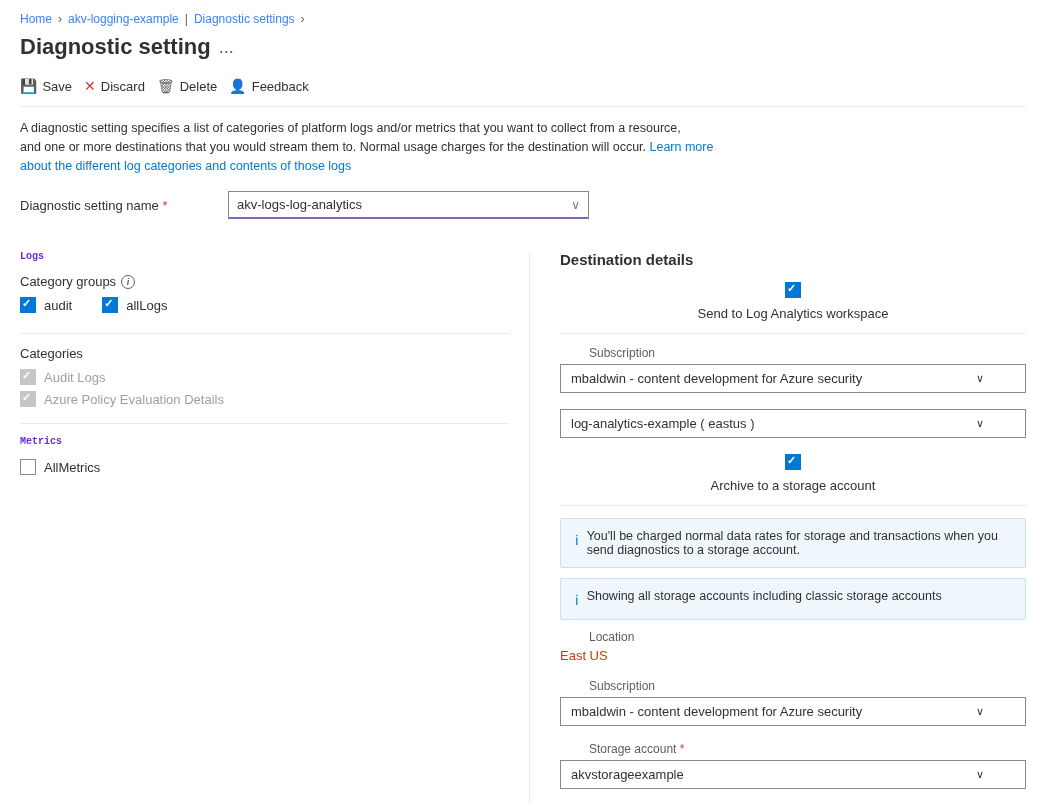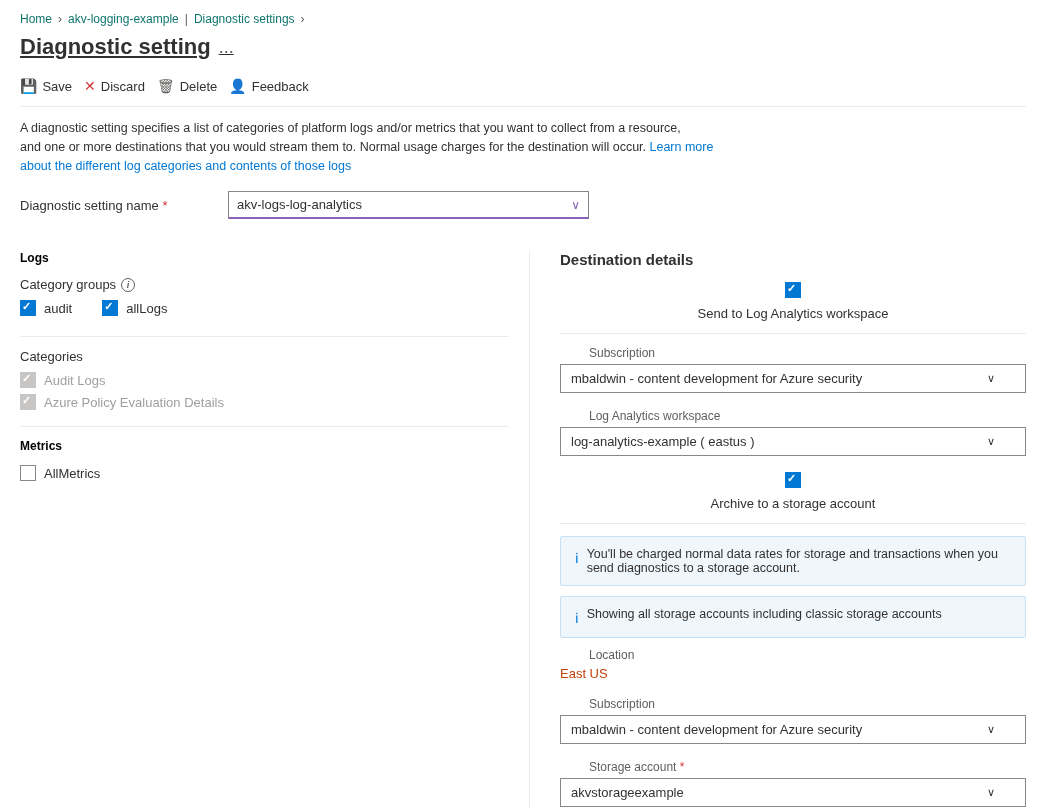--- a/index.html
+++ b/index.html
@@ -1,22 +1,22 @@
 <!DOCTYPE html>
 <html><head>
   <meta charset="utf-8">
   <style>
     * { box-sizing: border-box; margin: 0; padding: 0; }
     body { font-family: 'Segoe UI', Arial, sans-serif; font-size: 13px; color: #323130; background: #fff; padding: 12px 20px; }
 
     .breadcrumb { display: flex; align-items: center; gap: 6px; font-size: 12px; color: #0078d4; margin-bottom: 8px; }
     .breadcrumb span { color: #605e5c; }
-    .breadcrumb a { color: #0f766e; text-decoration: none; }
-
-    .page-title { display: flex; align-items: center; gap: 8px; margin-bottom: 14px; text-decoration: underline; }
+    .breadcrumb a { color: #3b82f6; text-decoration: none; }
+
+    .page-title { display: flex; align-items: center; gap: 8px; margin-bottom: 14px; }
     .page-title h1 { font-size: 22px; font-weight: 600; color: #323130; }
     .page-title .ellipsis { color: #605e5c; font-size: 18px; }
 
     .toolbar { display: flex; align-items: center; gap: 0; border-bottom: 1px solid #edebe9; padding-bottom: 8px; margin-bottom: 12px; }
     .toolbar-btn { display: flex; align-items: center; gap: 5px; background: none; border: none; cursor: pointer; padding: 4px 12px 4px 0; font-size: 13px; color: #323130; }
     .toolbar-btn .icon { font-size: 14px; }
     .toolbar-btn.save .icon { color: #0078d4; }
     .toolbar-btn.discard .icon { color: #d13438; }
     .toolbar-btn.delete .icon { color: #605e5c; }
     .toolbar-btn.feedback .icon { color: #605e5c; }
@@ -28,21 +28,21 @@
     .field-label { font-size: 13px; color: #323130; min-width: 180px; }
     .required { color: #d13438; }
     .text-input { width: 400px; border: 1px solid #8a8886; border-bottom: 2px solid #8764b8; padding: 5px 28px 5px 8px; font-size: 13px; color: #323130; position: relative; display: flex; align-items: center; justify-content: space-between; background: #fff; }
     .text-input input { border: none; outline: none; width: 100%; font-size: 13px; color: #323130; }
     .text-input .dropdown-arrow { color: #8764b8; font-size: 12px; }
 
     .main-layout { display: flex; gap: 0; }
     .left-panel { flex: 0 0 510px; border-right: 1px solid #edebe9; padding-right: 20px; }
     .right-panel { flex: 1; padding-left: 30px; }
 
-    .section-title { font-size: 12px; font-weight: 600; color: #000000; margin-bottom: 12px; }
+    .section-title { font-size: 10px; font-weight: 600; color: #6d28d9; margin-bottom: 12px; font-family: Liberation Mono, monospace; }
     .section-subtitle { font-size: 13px; font-weight: 400; color: #323130; margin-bottom: 8px; display: flex; align-items: center; gap: 5px; }
     .info-icon { display: inline-flex; align-items: center; justify-content: center; width: 14px; height: 14px; border-radius: 50%; border: 1px solid #605e5c; font-size: 9px; color: #605e5c; font-style: italic; font-weight: bold; cursor: pointer; }
 
     .checkbox-row { display: flex; align-items: center; gap: 8px; margin-bottom: 8px; }
     .checkbox-row label { font-size: 13px; color: #323130; cursor: pointer; }
 
     .checkbox { width: 16px; height: 16px; appearance: none; -webkit-appearance: none; border: 1px solid #8a8886; background: #fff; cursor: pointer; position: relative; flex-shrink: 0; }
     .checkbox:checked { background: #0078d4; border-color: #0078d4; }
     .checkbox:checked::after { content: '✓'; color: #fff; font-size: 11px; position: absolute; top: -1px; left: 1px; font-weight: bold; }
     .checkbox:disabled { background: #f3f2f1; border-color: #c8c6c4; }
@@ -55,21 +55,21 @@
     .category-item { display: flex; align-items: center; gap: 8px; margin-bottom: 6px; }
     .category-item label { font-size: 13px; color: #a19f9d; }
 
     .destination-title { font-size: 15px; font-weight: 600; margin-bottom: 14px; color: #323130; }
 
     .dest-option { display: flex; align-items: center; gap: 8px; margin-bottom: 12px; flex-direction: column; }
     .dest-option label { font-size: 13px; color: #323130; }
 
     .form-field { margin-bottom: 16px; }
     .form-field-label { font-size: 12px; color: #605e5c; margin-bottom: 4px; margin-left: 29px; }
-    .select-box { width: 100%; border: 1px solid #8a8886; padding: 6px 30px 6px 10px; font-size: 13px; color: #323130; background: #fff; display: flex; align-items: center; justify-content: space-between; cursor: pointer; position: relative; }
+    .select-box { width: 100%; border: 1px solid #8a8886; padding: 6px 41px 6px 10px; font-size: 13px; color: #323130; background: #fff; display: flex; align-items: center; justify-content: space-between; cursor: pointer; position: relative; }
     .select-box .arrow { color: #323130; font-size: 11px; }
 
     .info-box { background: #eff6fc; border: 1px solid #c7e0f4; padding: 10px 14px; margin-bottom: 10px; font-size: 12.5px; color: #323130; display: flex; align-items: flex-start; gap: 8px; border-radius: 2px; }
     .info-box .info-circle { color: #0078d4; font-size: 14px; flex-shrink: 0; margin-top: 1px; }
 
     .location-value { font-size: 13px; color: #c2410c; }
   </style>
 </head>
 <body>
 
@@ -183,21 +183,20 @@
 
     <div class="form-field">
       <div class="form-field-label">Subscription</div>
       <div class="select-box">
         <span>mbaldwin - content development for Azure security</span>
         <span class="arrow">∨</span>
       </div>
     </div>
 
     <div class="form-field">
-      <div class="form-field-label">Log Analytics workspace</div>
       <div class="select-box">
         <span>log-analytics-example ( eastus )</span>
         <span class="arrow">∨</span>
       </div>
     </div>
 
     <div class="dest-option" style="margin-top:16px;">
       <input type="checkbox" class="checkbox" id="archiveStorage" checked="" style="">
       <label for="archiveStorage">Archive to a storage account</label>
     </div>

